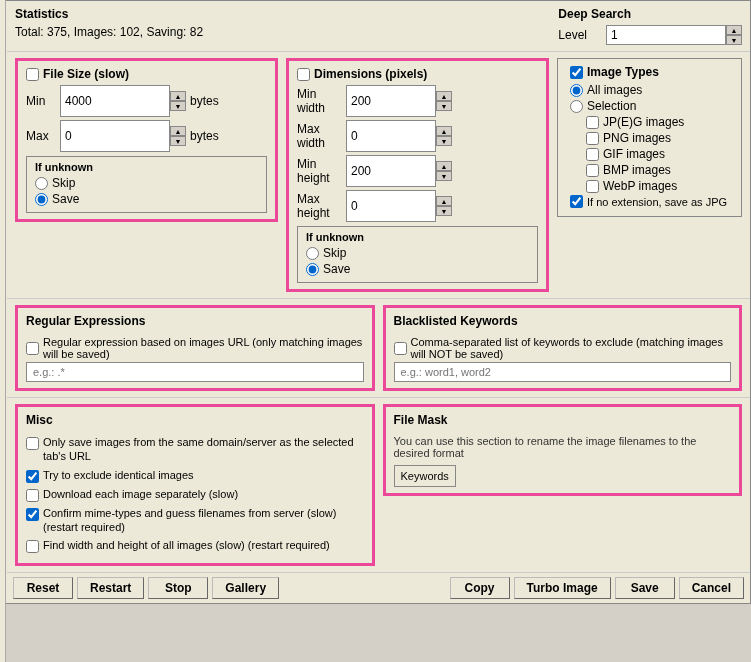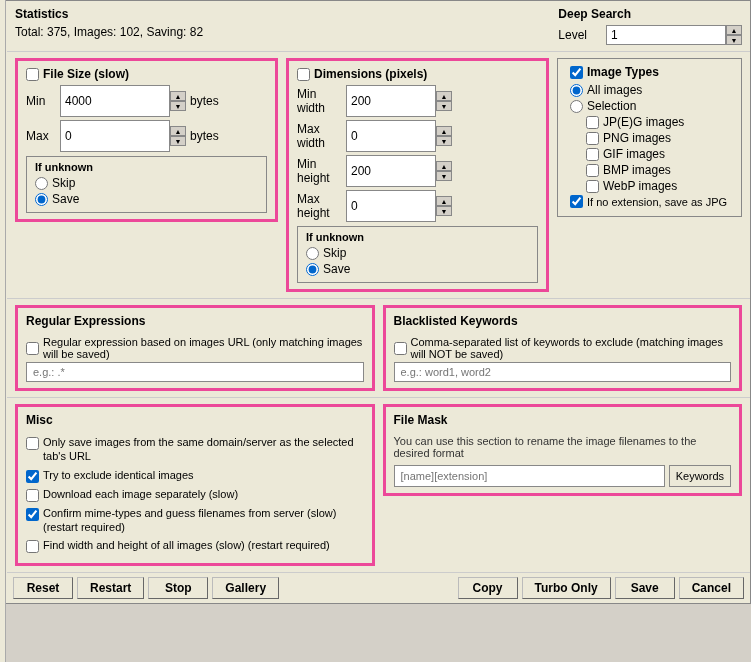--- a/index.html
+++ b/index.html
@@ -486,32 +486,31 @@
         </div>
       </div>
     </div>
     <div class="row3-right">
       <div class="section">
         <div class="section-title-wrap">
           <span class="section-subtitle">File Mask</span>
         </div>
         <div class="file-mask-desc">You can use this section to rename the image filenames to the desired format</div>
         <div class="file-mask-input-row">
-          <input type="text" class="file-mask-input" placeholder="[name][extension]" style="">
           <button class="keywords-btn">Keywords</button>
         </div>
       </div>
     </div>
   </div>
 
   <div class="bottom-bar" style="margin-left:6px;">
     <button class="bottom-btn">Reset</button>
     <button class="bottom-btn">Restart</button>
     <button class="bottom-btn">Stop</button>
     <button class="bottom-btn">Gallery</button>
     <div class="bottom-btns-right">
       <button class="bottom-btn">Copy</button>
-      <button class="bottom-btn">Turbo Only</button>
+      <button class="bottom-btn">Turbo Image</button>
       <button class="bottom-btn">Save</button>
       <button class="bottom-btn">Cancel</button>
     </div>
   </div>
 </div>
 
 </body></html>

